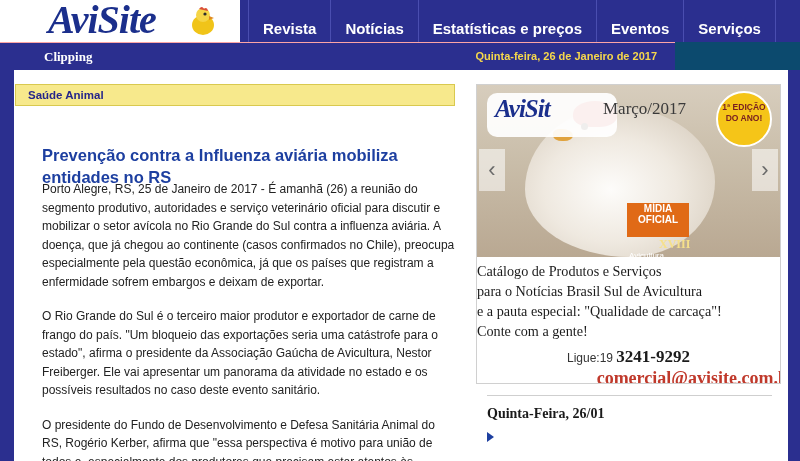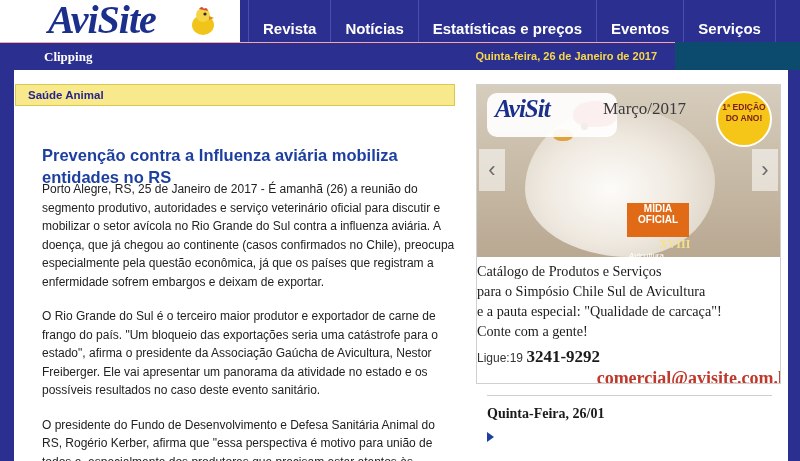--- a/index.html
+++ b/index.html
@@ -202,21 +202,21 @@
   .ad-arrow.right { right: 2px; }
   .ad-caption {
     position: absolute; left: 0; top: 176px; width: 303px;
     font-family: "Liberation Serif", serif;
     font-size: 14.2px;
     line-height: 20px;
     color: #1b1b1b;
   }
   .ad-phone {
     position: absolute; left: 0; top: 262px; width: 303px;
-    text-align: left;
+    text-align: center;
     font-size: 12px; color: #333;
   }
   .ad-phone .big {
     font-size: 17px; font-weight: bold; color: #1b1b1b;
     font-family: "Liberation Serif", serif;
   }
   .ad-mail {
     position: absolute; left: 16px; top: 283px; width: 303px;
     text-align: right;
     font-size: 18px; font-weight: bold; color: #c0392b;
@@ -313,21 +313,21 @@
           <div class="ad-tag-midia">MÍDIA OFICIAL</div>
           <div class="ad-tag-xviii">XVIII</div>
           <div class="ad-tag-avic">Avicultura</div>
 
           <div class="ad-arrow left">‹</div>
           <div class="ad-arrow right">›</div>
         </div>
 
         <div class="ad-caption">
           <div>Catálogo de Produtos e Serviços</div>
-          <div>para o Simpósio Chile Sul de Avicultura</div>
+          <div>para o Notícias Brasil Sul de Avicultura</div>
           <div>e a pauta especial: "Qualidade de carcaça"!</div>
           <div>Conte com a gente!</div>
         </div>
 
         <div class="ad-phone">
           <span>Ligue:19</span>
           <span class="big">3241-9292</span>
         </div>
         <div class="ad-mail">comercial@avisite.com.br</div>
       </div>

